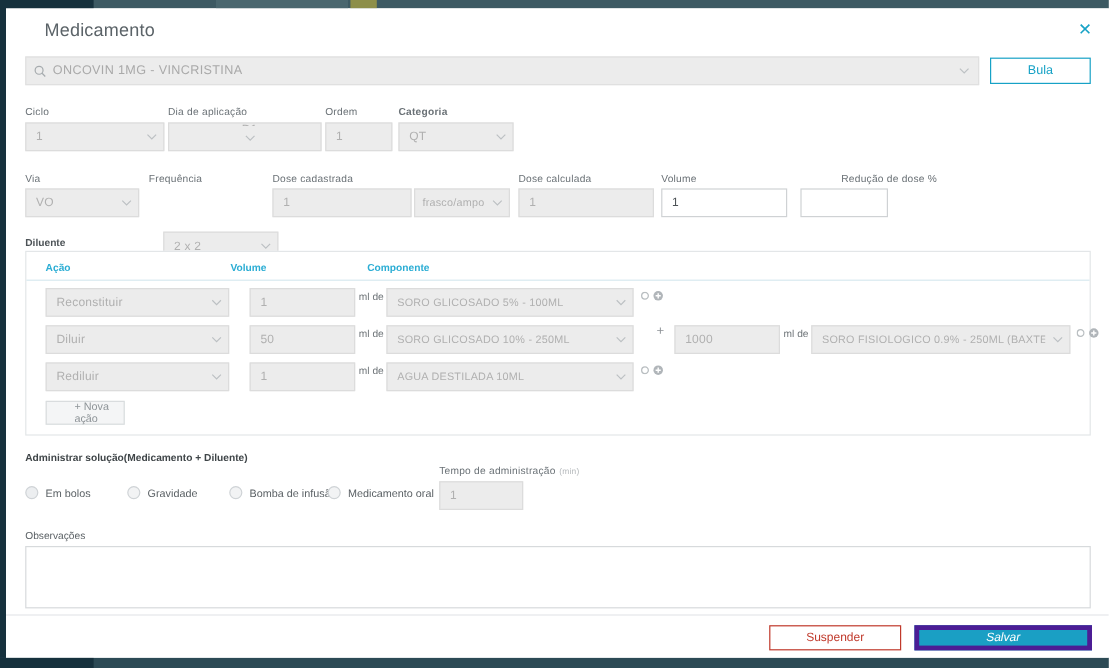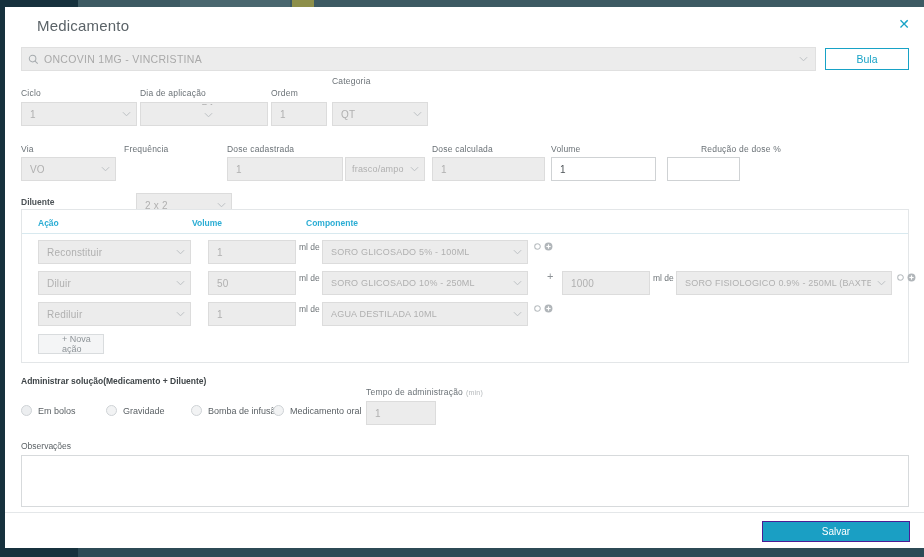--- a/index.html
+++ b/index.html
@@ -203,23 +203,24 @@
   .btn-susp {
     position: absolute; right: 173px; top: 8px;
     width: 110px; height: 21px;
     border: 1px solid #c0392b; background: #fff; color: #c0392b;
     font-size: 10px; display: flex; align-items: center; justify-content: center;
     cursor: pointer;
   }
   .btn-save {
     position: absolute; right: 14px; top: 8px;
     width: 148px; height: 21px;
-    border: 1px solid #4c1d95; background: #1a9fc4; color: #fff;
+    border: 4px solid #4c1d95; background: #1a9fc4; color: #fff;
     font-size: 10px; display: flex; align-items: center; justify-content: center;
     cursor: pointer;
+    font-style: italic;
   }
 </style>
 </head>
 <body>
 
 <div class="bg-strip-top">
   <div class="dark-left"></div>
   <div class="tab-hint"></div>
   <div class="tab-hint2"></div>
 </div>
@@ -248,21 +249,21 @@
             <path d="M1 1 L5 5 L9 1" fill="none" stroke="#bcc0c3" stroke-width="1.1"></path>
           </svg>
       </span>
     </div>
 
     <div class="bula-btn">Bula</div>
 
     <div class="fld-label" style="left:16px;  top:81px;">Ciclo</div>
     <div class="fld-label" style="left:135px; top:81px;">Dia de aplicação</div>
     <div class="fld-label" style="left:266px; top:81px;">Ordem</div>
-    <div class="fld-label" style="left:327px; top:69px;">Categoria</div>
+    <div class="fld-label" style="left:327px; top:81px;font-weight:bold;">Categoria</div>
 
     <div class="ctl" style="left:16px; top:95px; width:116px;">
       <span class="cv">1</span>
       <span class="car">
           <svg class="caret" width="9" height="6" viewBox="0 0 10 6">
             <path d="M1 1 L5 5 L9 1" fill="none" stroke="#bcc0c3" stroke-width="1.1"></path>
           </svg>
         </span>
     </div>
 
@@ -504,16 +505,17 @@
         <span class="radio-lbl">Medicamento oral</span>
       </div>
     </div>
 
     <div class="obs-label">Observações</div>
     <div class="obs-box"></div>
 
   </div>
 
   <div class="modal-footer">
+    <div class="btn-susp">Suspender</div>
     <div class="btn-save">Salvar</div>
   </div>
 
 </div>
 
 </body></html>

